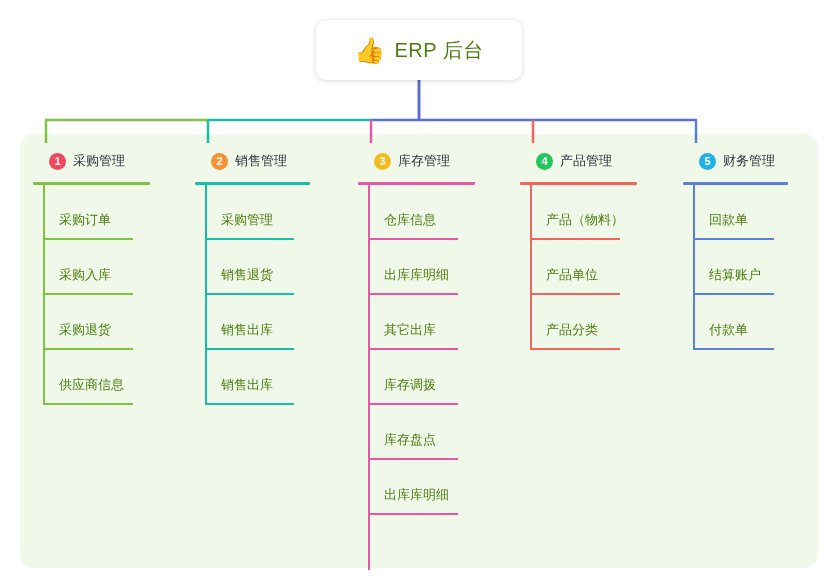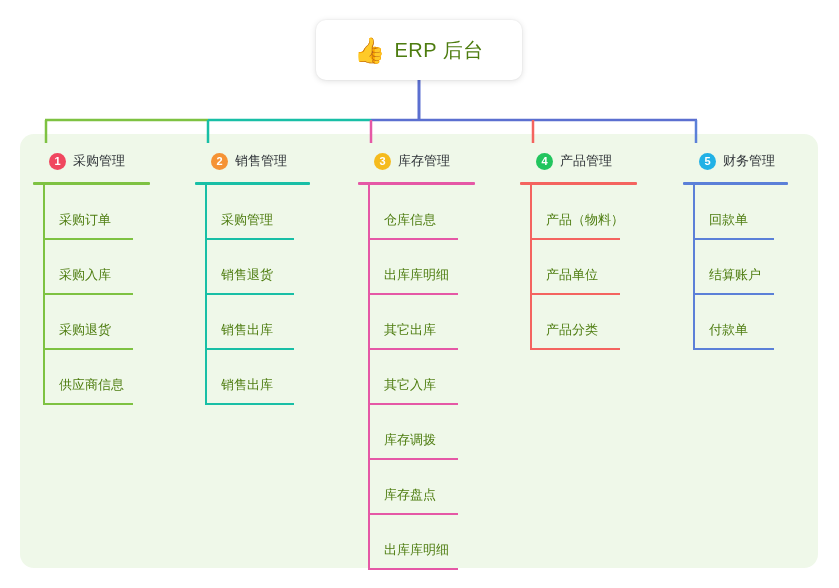--- a/index.html
+++ b/index.html
@@ -168,24 +168,20 @@
           </div>
           <div class="child">
             <span class="child-label">出库库明细</span>
             <div class="child-rule" style="background: rgb(229, 88, 166); width: 90px;"></div>
           </div>
           <div class="child">
             <span class="child-label">其它出库</span>
             <div class="child-rule" style="background: rgb(229, 88, 166); width: 90px;"></div>
           </div>
           <div class="child">
-            <span class="child-label">其它入库</span>
-            <div class="child-rule" style="background: rgb(229, 88, 166); width: 90px;"></div>
-          </div>
-          <div class="child">
             <span class="child-label">库存调拨</span>
             <div class="child-rule" style="background: rgb(229, 88, 166); width: 90px;"></div>
           </div>
           <div class="child">
             <span class="child-label">库存盘点</span>
             <div class="child-rule" style="background: rgb(229, 88, 166); width: 90px;"></div>
           </div>
           <div class="child">
             <span class="child-label">出库库明细</span>
             <div class="child-rule" style="background: rgb(229, 88, 166); width: 90px;"></div>

